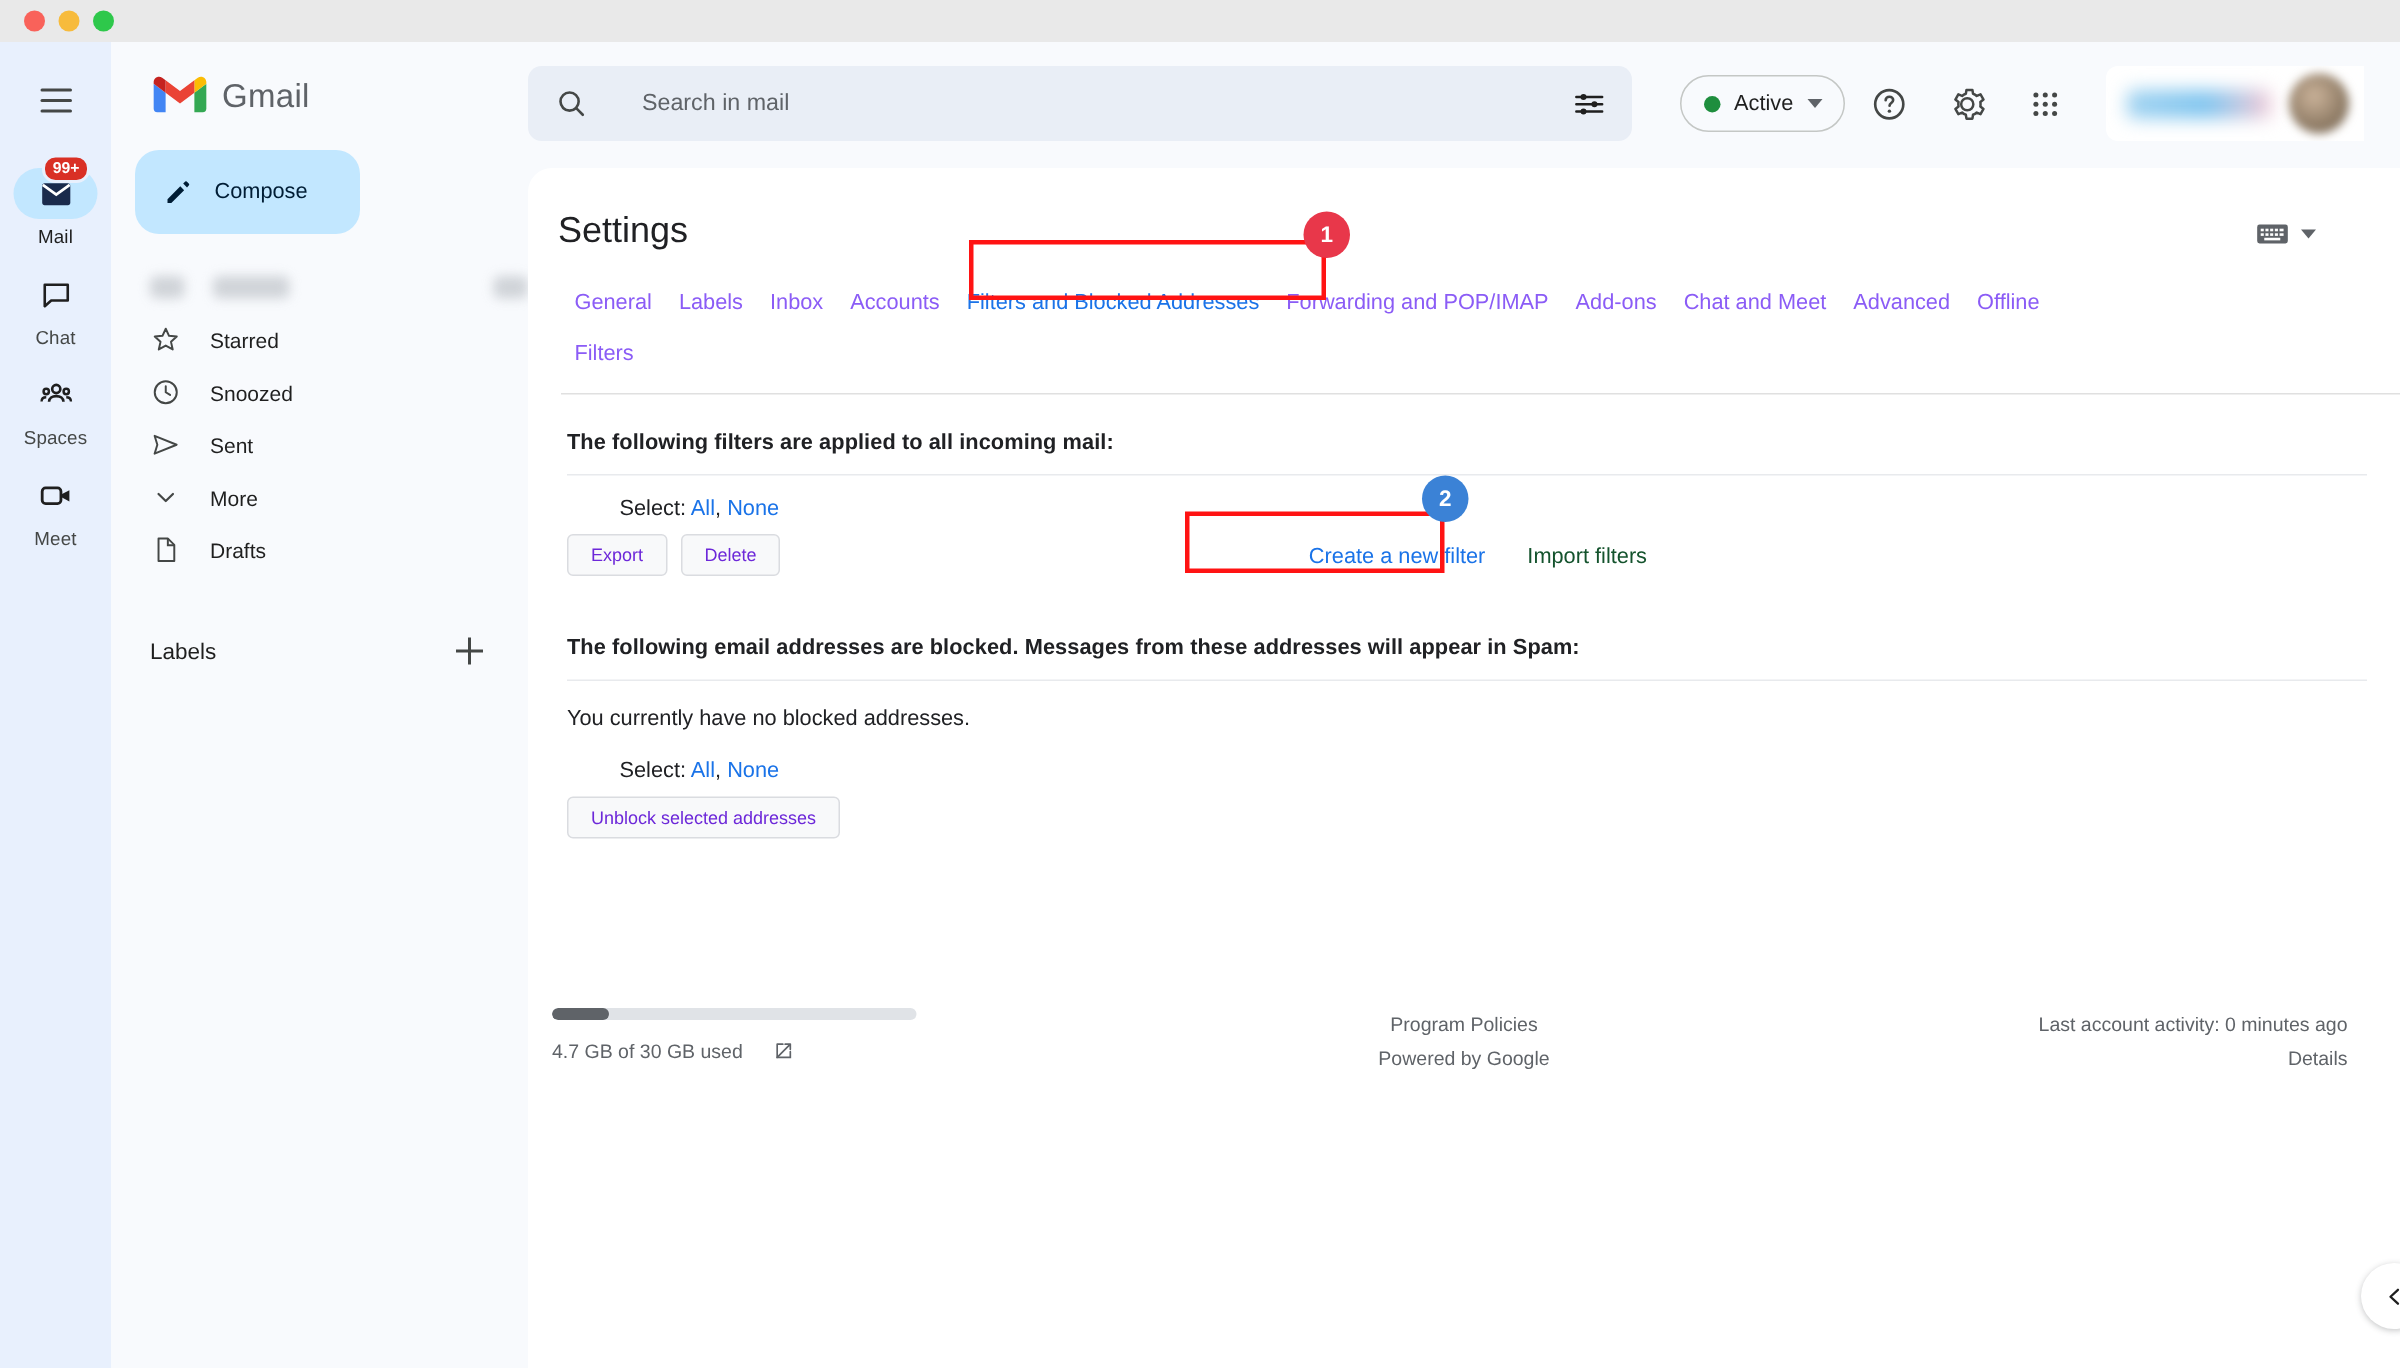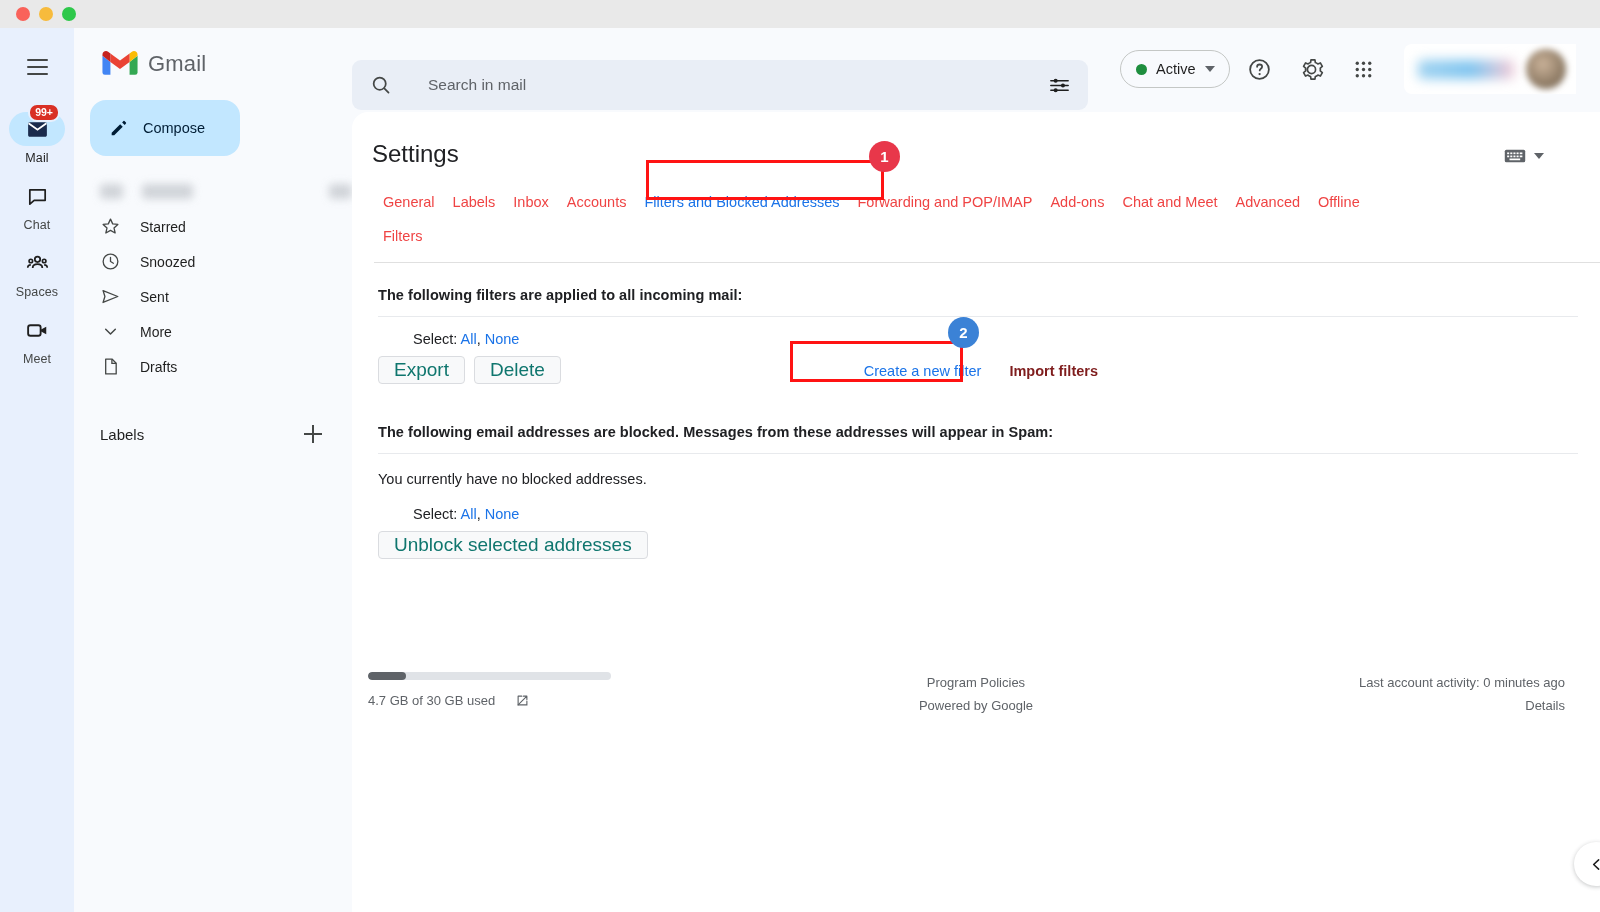--- a/index.html
+++ b/index.html
@@ -105,21 +105,21 @@
     content: ""; position: absolute; background: #444746;
   }
   #add-label-button::before { left: 4px; top: 12px; width: 18px; height: 1.8px; }
   #add-label-button::after  { left: 12px; top: 4px; width: 1.8px; height: 18px; }
 
   
   #top-header {
     position: absolute; left: 352px; top: 0; right: 0; height: 84px;
   }
   #search-bar {
-    position: absolute; left: 0; top: 32px; width: 736px; height: 50px;
+    position: absolute; left: 0; top: 16px; width: 736px; height: 50px;
     background: #e9eef6; border-radius: 9px;
     display: flex; align-items: center; cursor: text;
   }
   #search-input {
     flex: 1; border: none; background: transparent; outline: none;
     font-size: 15.5px; color: #1f1f1f; margin-left: 18px;
     font-family: "Liberation Sans", sans-serif;
   }
   #search-input::placeholder { color: #5f6368; }
   #search-icon-btn { width: 58px; display: flex; align-items: center; justify-content: center; cursor: pointer; }
@@ -172,49 +172,49 @@
     display: flex; align-items: center; gap: 8px; cursor: pointer;
   }
 
   #settings-tabs {
     margin: 20px 0 0 22px; padding-right: 24px;
     display: flex; flex-wrap: wrap; align-items: center;
     column-gap: 0; row-gap: 6px;
     border-bottom: 1px solid #e0e0e0; padding-bottom: 12px;
   }
   .settings-tab {
-    font-size: 14.5px; color: #ef4444; cursor: pointer;
+    font-size: 14.5px; color: #8b5cf6; cursor: pointer;
     padding: 6px 9px; white-space: nowrap;
   }
   .settings-tab.selected { color: #1a73e8; }
 
   #settings-body { position: relative; padding: 0 22px 0 26px; }
   .section-heading {
     font-size: 14.5px; font-weight: 700; color: #202124;
     margin-top: 24px; letter-spacing: .05px;
   }
   .hr-rule { height: 1px; background: #e8eaed; margin-top: 13px; }
 
   .select-line { margin-top: 14px; font-size: 14.5px; color: #202124; margin-left: 35px; }
   .link-blue { color: #1a73e8; cursor: pointer; }
 
   .btn-row { margin-top: 9px; display: flex; gap: 9px; position: relative; }
   .ghost-button {
     height: 28px; padding: 0 15px; border: 1px solid #dadce0; border-radius: 4px;
-    background: #f8f9fa; color: #0f766e; font-size: 19px; cursor: default;
+    background: #f8f9fa; color: #6d28d9; font-size: 12px; cursor: default;
     font-family: "Liberation Sans", sans-serif;
   }
 
   #filter-actions {
     position: absolute; right: 480px; top: 7px;
     display: flex; align-items: center; gap: 0;
     font-size: 14.5px;
   }
   #create-new-filter-link { padding: 0 14px; color: #1a73e8; cursor: pointer; }
-  #import-filters-link { padding-left: 14px; color: #7f1d1d; cursor: pointer; font-weight: bold; }
+  #import-filters-link { padding-left: 14px; color: #14532d; cursor: pointer; }
 
   .body-text { margin-top: 17px; font-size: 14.5px; color: #202124; }
 
   
   #settings-footer {
     position: absolute; left: 0; right: 0; top: 560px; padding: 0 26px;
     font-size: 13px; color: #5f6368;
   }
   #storage-block { position: absolute; left: 16px; top: 0; width: 300px; }
   #storage-bar-track {

